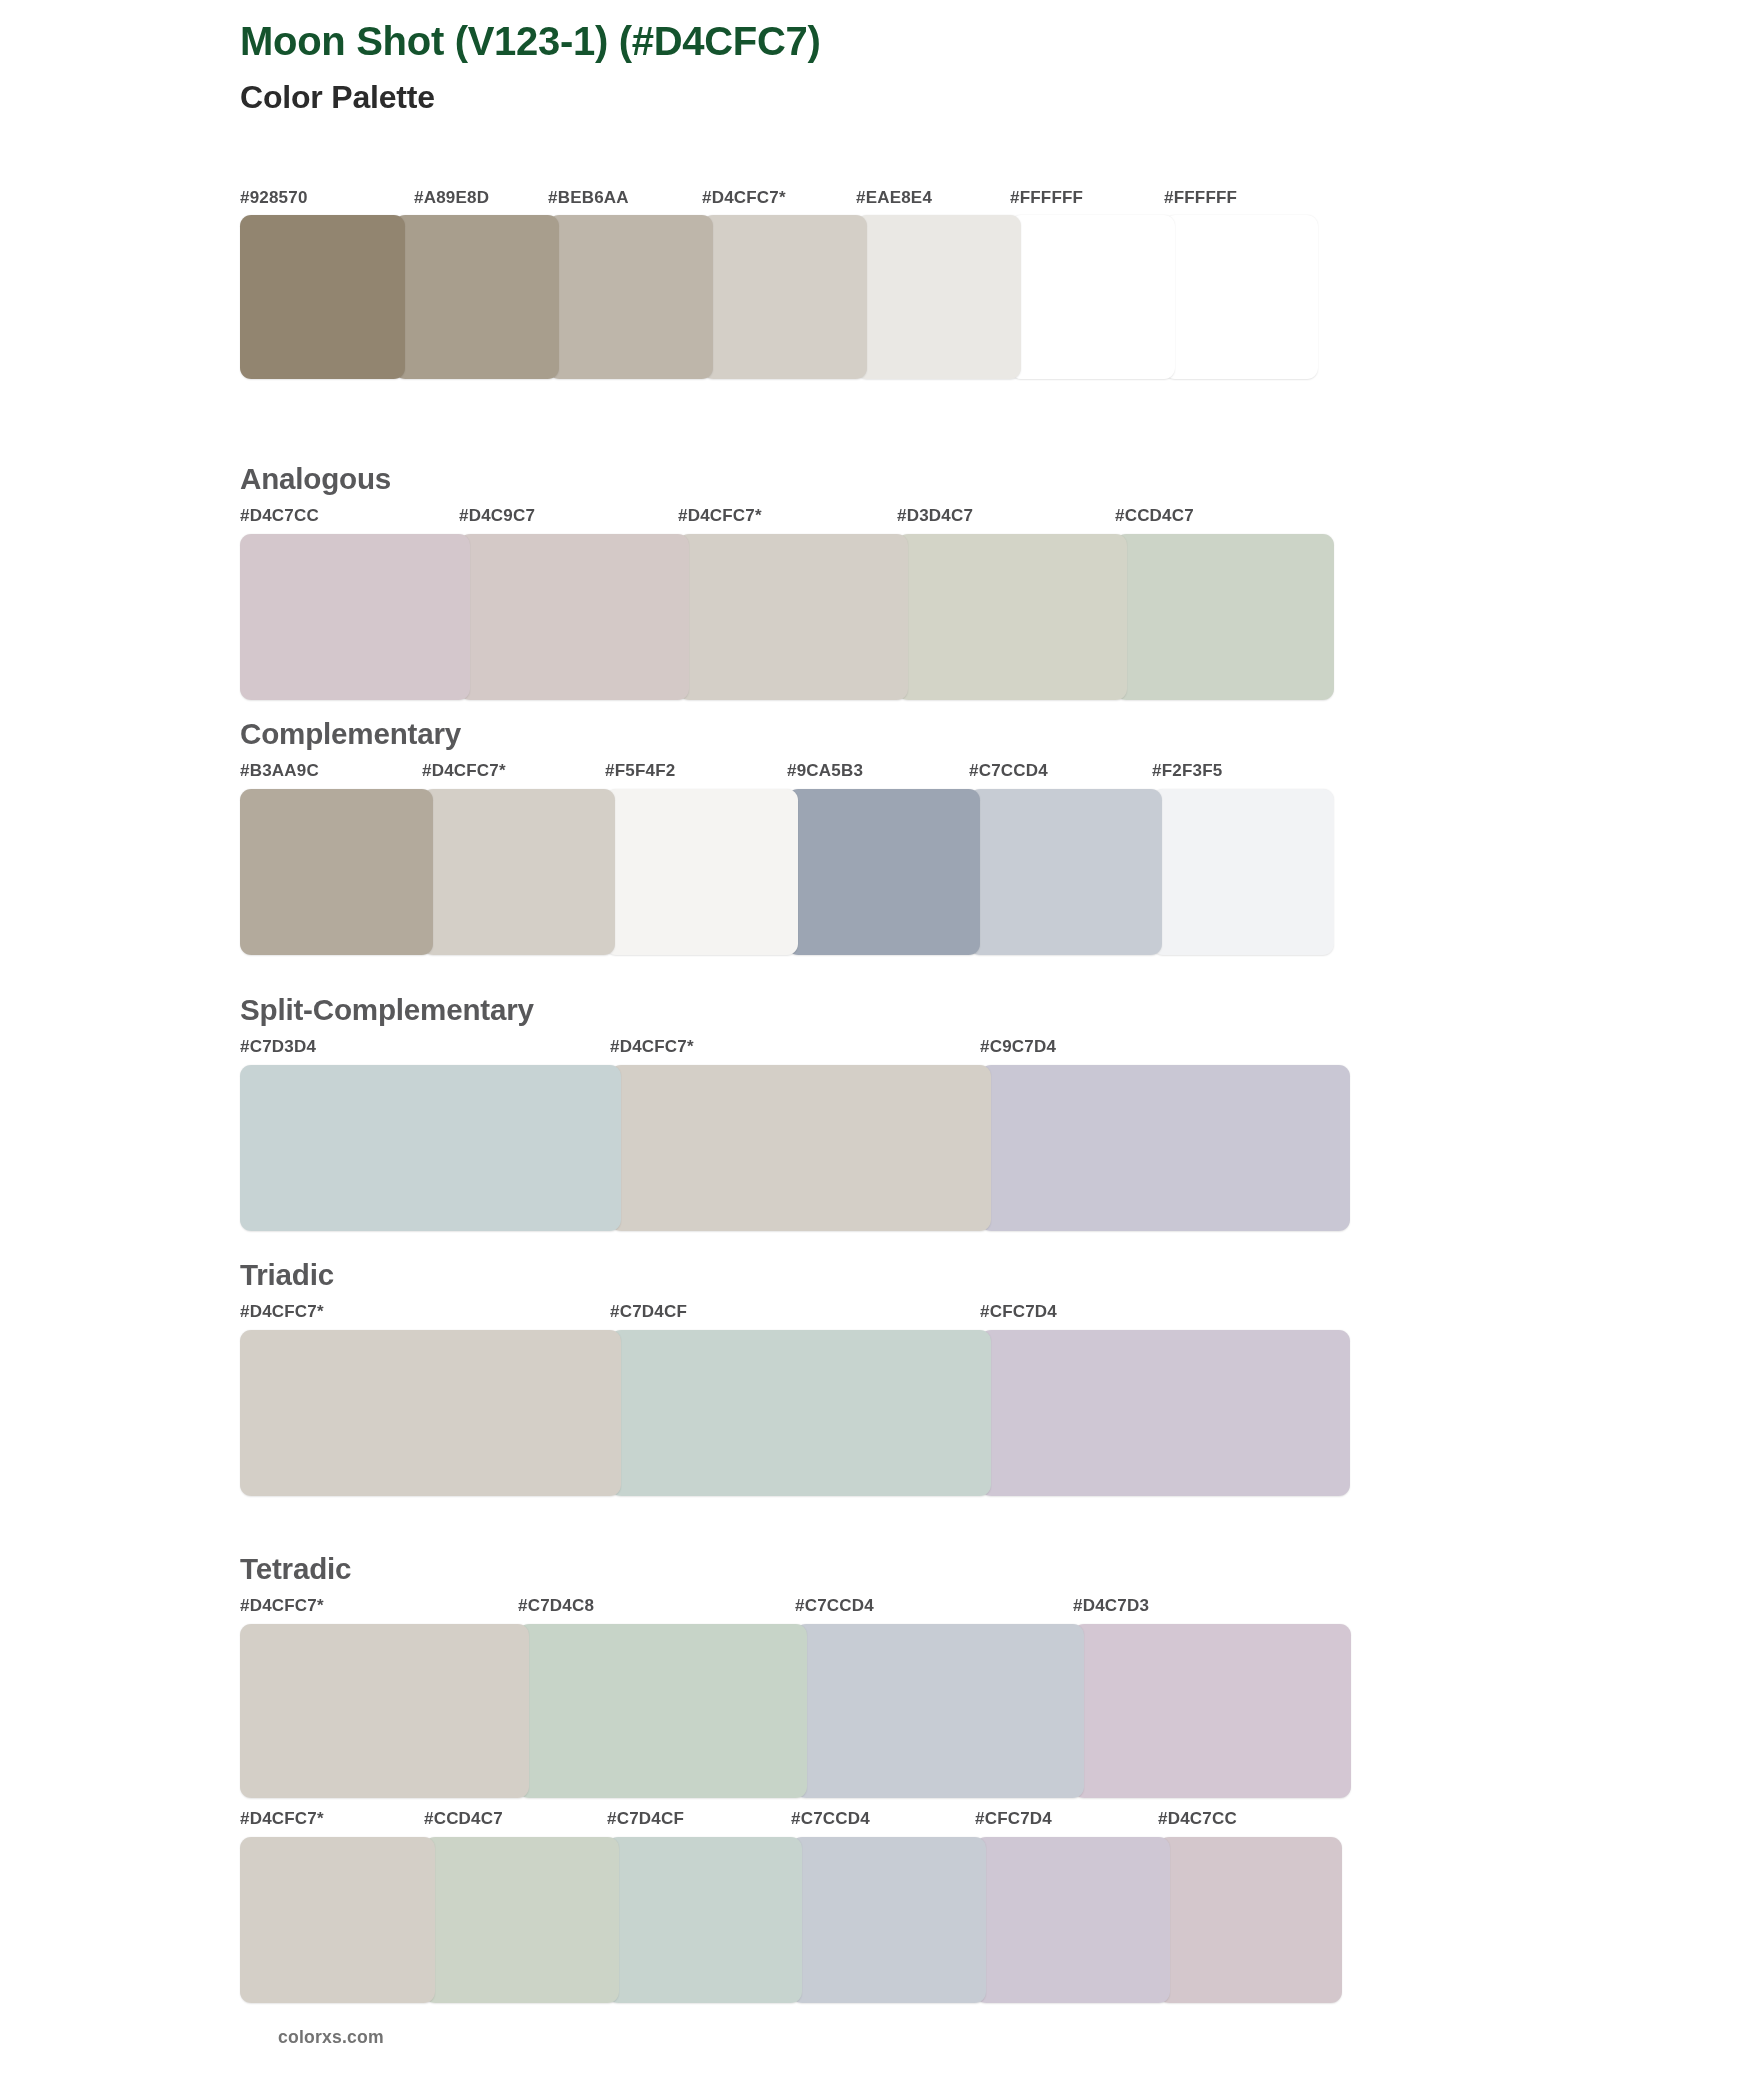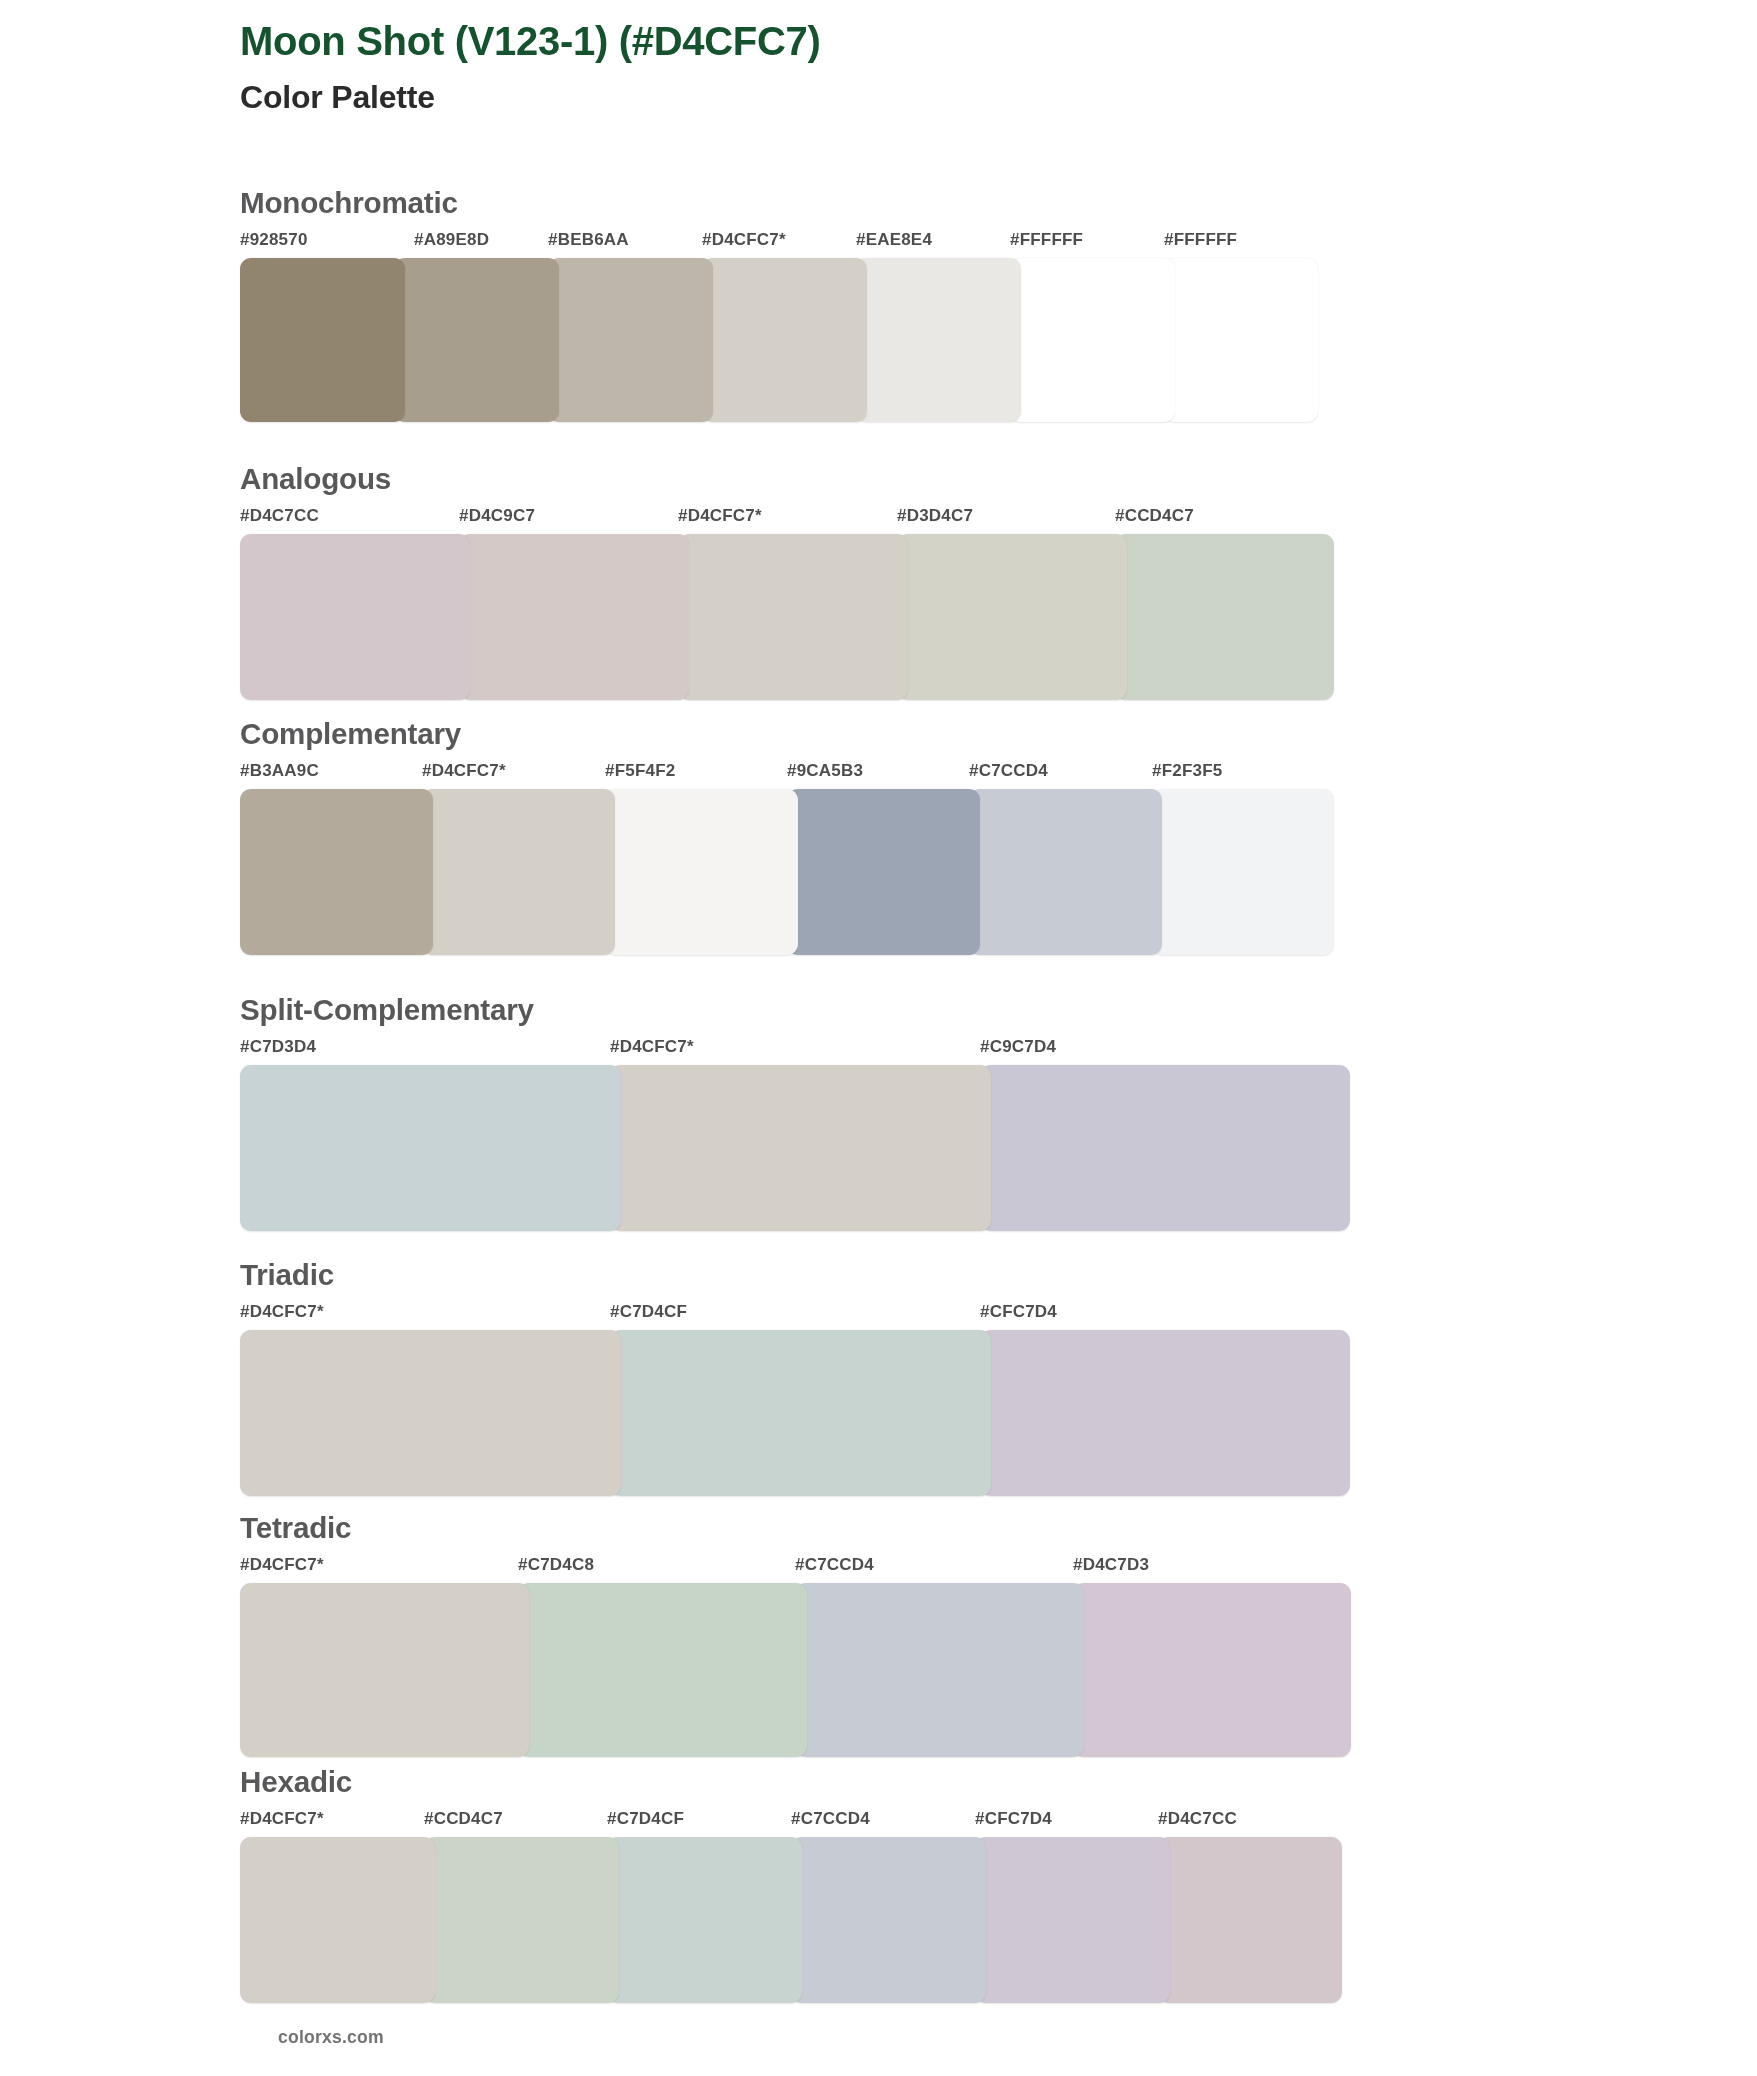--- a/index.html
+++ b/index.html
@@ -110,21 +110,20 @@
 
 <div class="page">
 
   <div class="header">
     <div class="page-title">Moon Shot (V123-1) (#D4CFC7)</div>
     <div class="page-subtitle">Color Palette</div>
   </div>
 
   <div id="sections-host">
       <div class="section" style="top: 188px; width: 1078px;">
-        <div class="section-title">Monochromatic</div>
         <div class="swatch-labels">
           <div class="swatch-label" style="left: 0px;">#928570</div>
           <div class="swatch-label" style="left: 154px; margin-left: 20px;">#A89E8D</div>
           <div class="swatch-label" style="left: 308px;">#BEB6AA</div>
           <div class="swatch-label" style="left: 462px;">#D4CFC7*</div>
           <div class="swatch-label" style="left: 616px;">#EAE8E4</div>
           <div class="swatch-label" style="left: 770px;">#FFFFFF</div>
           <div class="swatch-label" style="left: 924px;">#FFFFFF</div>
         </div>
         <div class="swatch-row" style="height: 164px;">
@@ -192,21 +191,21 @@
           <div class="swatch-label" style="left: 0px;">#D4CFC7*</div>
           <div class="swatch-label" style="left: 370px;">#C7D4CF</div>
           <div class="swatch-label" style="left: 740px;">#CFC7D4</div>
         </div>
         <div class="swatch-row" style="height: 166px;">
           <div class="swatch" title="#D4CFC7*" style="left: 0px; width: 381px; height: 166px; background: rgb(212, 207, 199); z-index: 3;"></div>
           <div class="swatch" title="#C7D4CF" style="left: 370px; width: 381px; height: 166px; background: rgb(199, 212, 207); z-index: 2;"></div>
           <div class="swatch" title="#CFC7D4" style="left: 740px; width: 370px; height: 166px; background: rgb(207, 199, 212); z-index: 1;"></div>
         </div>
       </div>
-      <div class="section" style="top: 1513px; width: 1020px;">
+      <div class="section" style="top: 1554px; width: 1020px;">
         <div class="section-title">Tetradic</div>
         <div class="swatch-labels">
           <div class="swatch-label" style="left: 0px;">#D4CFC7*</div>
           <div class="swatch-label" style="left: 278px;">#C7D4C8</div>
           <div class="swatch-label" style="left: 555px;">#C7CCD4</div>
           <div class="swatch-label" style="left: 833px;">#D4C7D3</div>
         </div>
         <div class="swatch-row" style="height: 174px;">
           <div class="swatch" title="#D4CFC7*" style="left: 0px; width: 289px; height: 174px; background: rgb(212, 207, 199); z-index: 4;"></div>
           <div class="swatch" title="#C7D4C8" style="left: 278px; width: 289px; height: 174px; background: rgb(199, 212, 200); z-index: 3;"></div>

